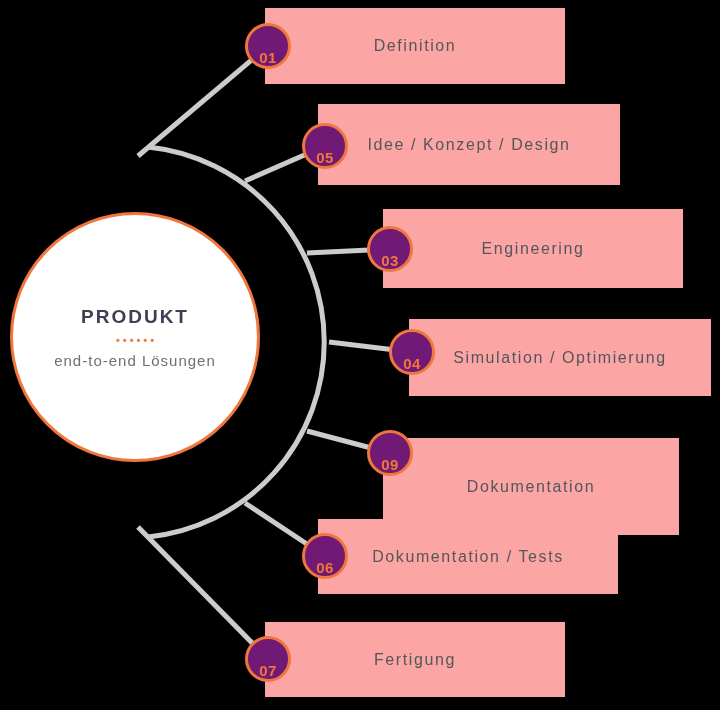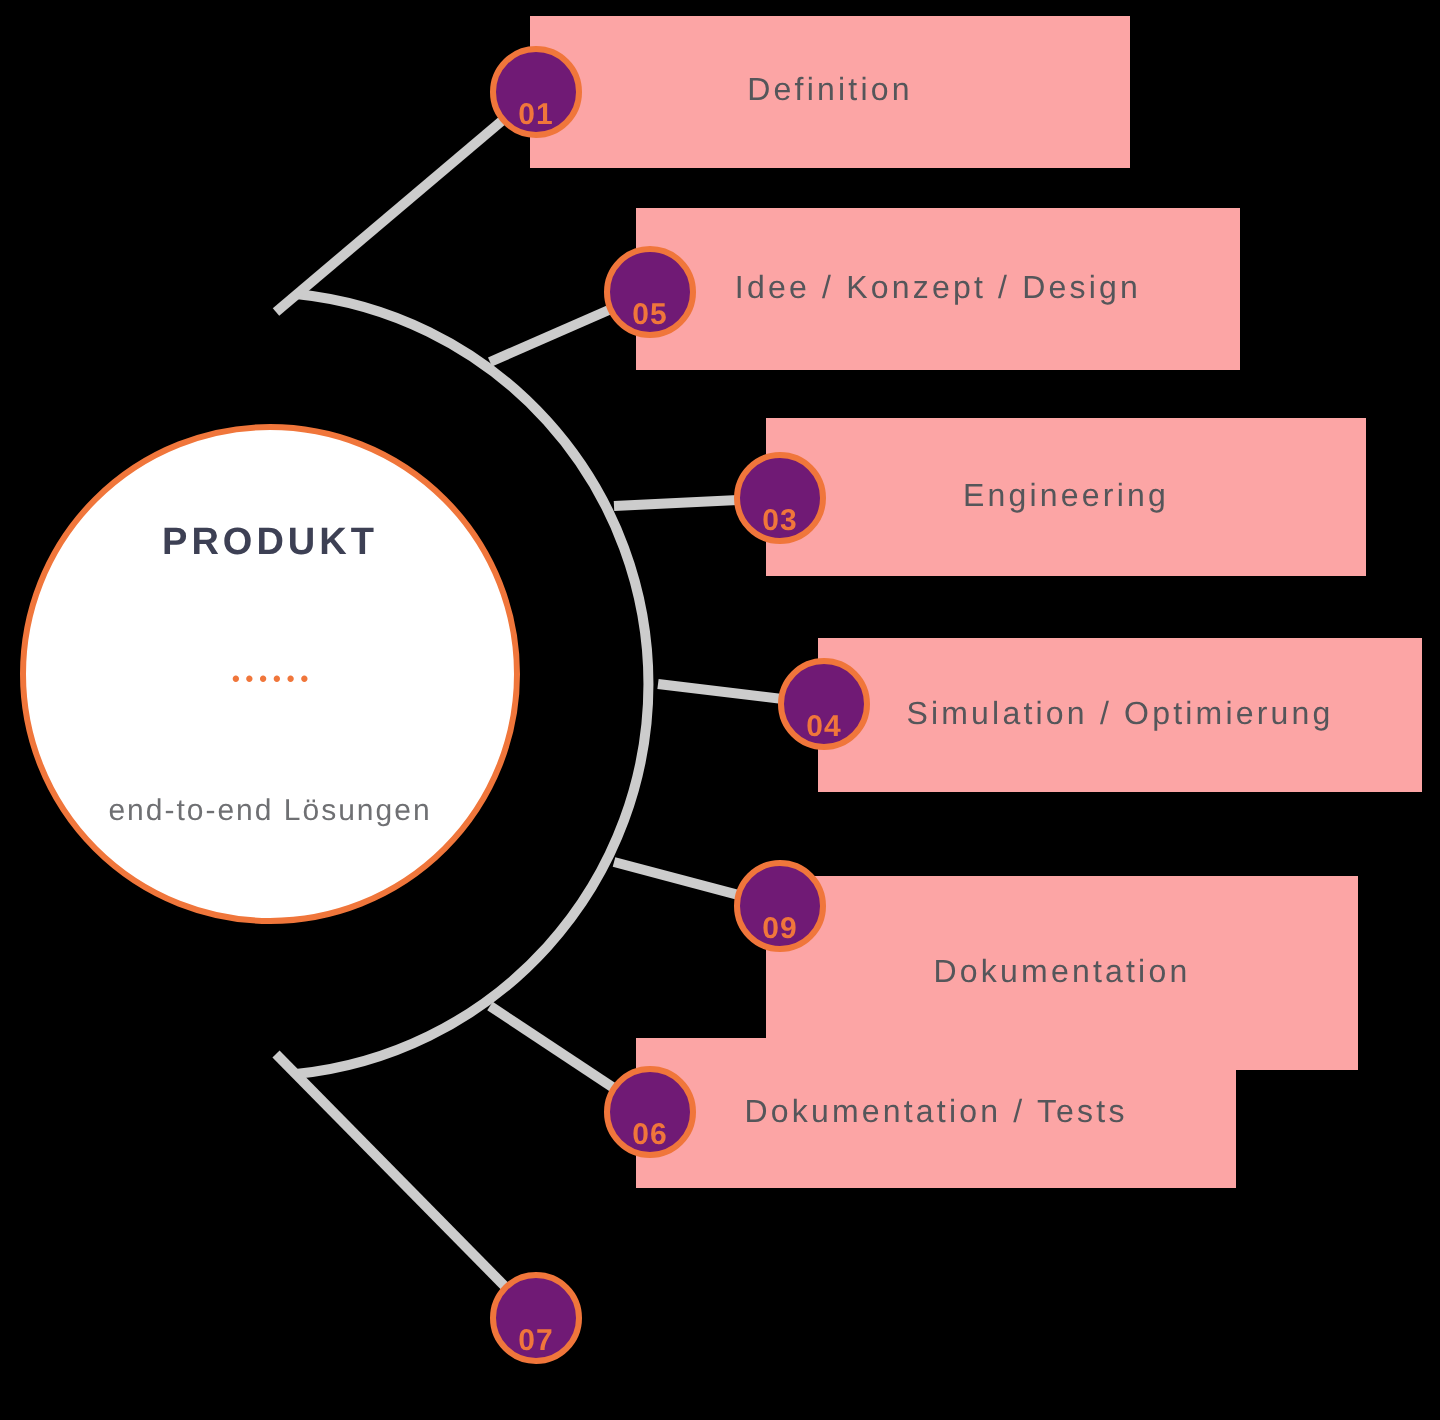--- a/index.html
+++ b/index.html
@@ -58,21 +58,20 @@
     left:10px;top:212px;
     width:244px;height:244px;
     background:#FFFFFF;
     border:3px solid #F0763B;
     border-radius:50%;
     display:flex;
     flex-direction:column;
     align-items:center;
     justify-content:center;
     z-index:1;
-    gap:45px;
   }
   .product-title{
     color:#3D4054;
     font-size:19px;
     font-weight:bold;
     letter-spacing:2px;
   }
   .product-dots{
     color:#F0763B;
     font-size:11px;
@@ -138,20 +137,23 @@
     <span class="step-number">09</span>
   </div>
 
   <div class="step-box" style="left:318px;top:519px;width:300px;height:75px">
     <span class="step-label">Dokumentation / Tests</span>
   </div>
   <div class="step-badge" style="left:302px;top:533px">
     <span class="step-number">06</span>
   </div>
 
+  <div class="step-box" style="left:265px;top:622px;width:300px;height:75px">
+    <span class="step-label">Fertigung</span>
+  </div>
   <div class="step-badge" style="left:245px;top:636px">
     <span class="step-number">07</span>
   </div>
 
   <div class="product-circle">
     <div class="product-title">PRODUKT</div>
     <div class="product-dots">••••••</div>
     <div class="product-subtitle">end-to-end Lösungen</div>
   </div>
 

